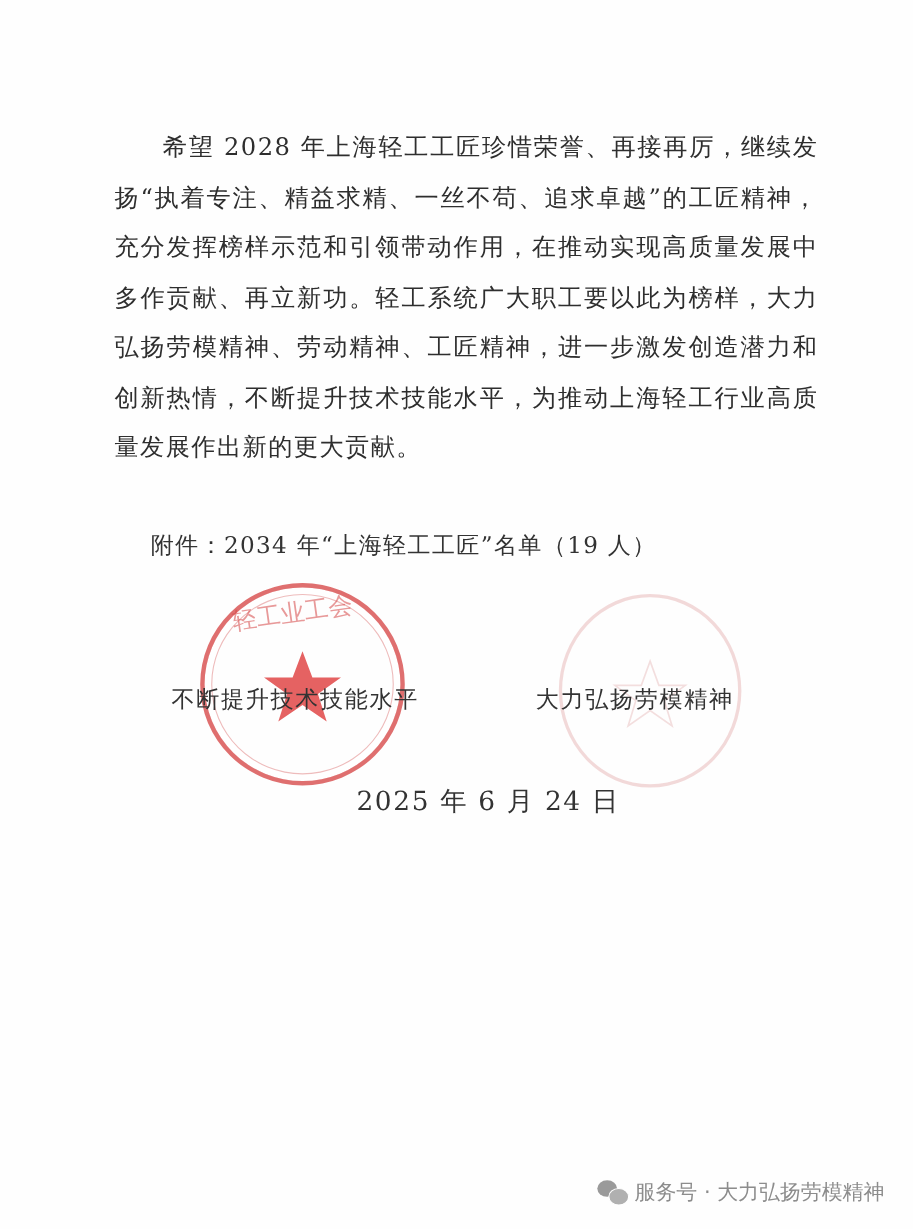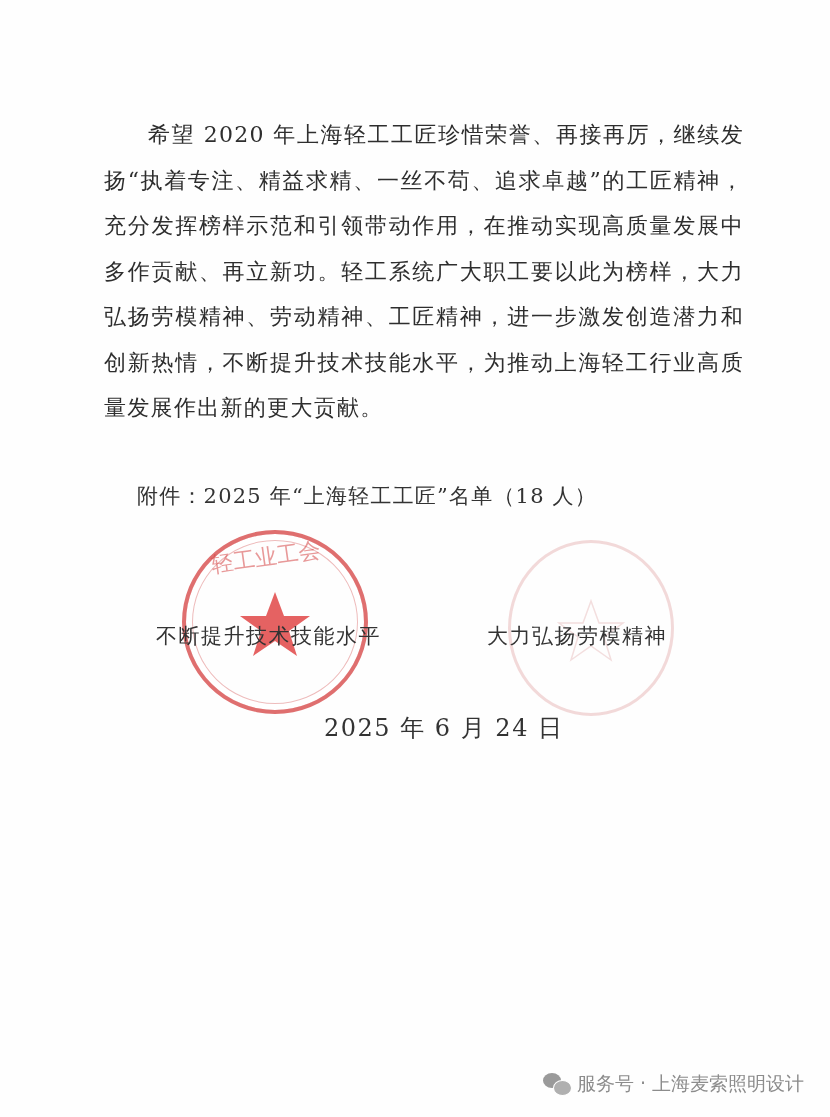--- a/index.html
+++ b/index.html
@@ -24,24 +24,24 @@
       font-family: "DejaVu Sans", "Liberation Sans", sans-serif; font-size: 19px; color: #8c8c8c; }
     .footer .wx { width: 28px; height: 22px; position: relative; margin-right: 6px; }
     .footer .wx span { position: absolute; border-radius: 50%; background: #9a9a9a; }
   </style>
 </head>
 <body>
 
 <div class="page">
 
   <div class="body-text">
-    <p>希望 2020 年上海轻工工匠珍惜荣誉、再接再厉，继续发扬“执着专注、精益求精、一丝不苟、追求卓越”的工匠精神，充分发挥榜样示范和引领带动作用，在推动实现高质量发展中多作贡献、再立新功。轻工系统广大职工要以此为榜样，大力弘扬劳模精神、劳动精神、工匠精神，进一步激发创造潜力和创新热情，不断提升技术技能水平，为推动上海轻工行业高质量发展作出新的更大贡献。</p>
+    <p>希望 2028 年上海轻工工匠珍惜荣誉、再接再厉，继续发扬“执着专注、精益求精、一丝不苟、追求卓越”的工匠精神，充分发挥榜样示范和引领带动作用，在推动实现高质量发展中多作贡献、再立新功。轻工系统广大职工要以此为榜样，大力弘扬劳模精神、劳动精神、工匠精神，进一步激发创造潜力和创新热情，不断提升技术技能水平，为推动上海轻工行业高质量发展作出新的更大贡献。</p>
   </div>
 
-  <div class="attachment">附件：2025 年“上海轻工工匠”名单（18 人）</div>
+  <div class="attachment">附件：2034 年“上海轻工工匠”名单（19 人）</div>
 
   <div class="stamp stamp-left">
     <svg width="178" height="176" viewBox="0 0 178 176">
       <polygon points="89,58 98,82 124,82 103,97 111,122 89,107 67,122 75,97 54,82 80,82" fill="rgba(225,70,70,0.85)"></polygon>
       <text x="89" y="30" text-anchor="middle" font-size="22" fill="rgba(214,70,70,0.55)" font-family="DejaVu Serif, serif" transform="rotate(-8 89 88)">轻工业工会</text>
     </svg>
   </div>
 
   <div class="stamp stamp-right">
     <svg width="160" height="170" viewBox="0 0 160 170">
@@ -52,16 +52,16 @@
   <div class="signature sig-left">不断提升技术技能水平</div>
   <div class="signature sig-right">大力弘扬劳模精神</div>
 
   <div class="date">2025 年 6 月 24 日</div>
 
   <div class="footer">
     <div class="wx">
       <span style="left:0;top:0;width:18px;height:15px;"></span>
       <span style="left:10px;top:7px;width:17px;height:14px;background:#b0b0b0;border:1px solid #fff;"></span>
     </div>
-    <span>服务号 · 上海麦索照明设计</span>
+    <span>服务号 · 大力弘扬劳模精神</span>
   </div>
 
 </div>
 
 </body></html>

